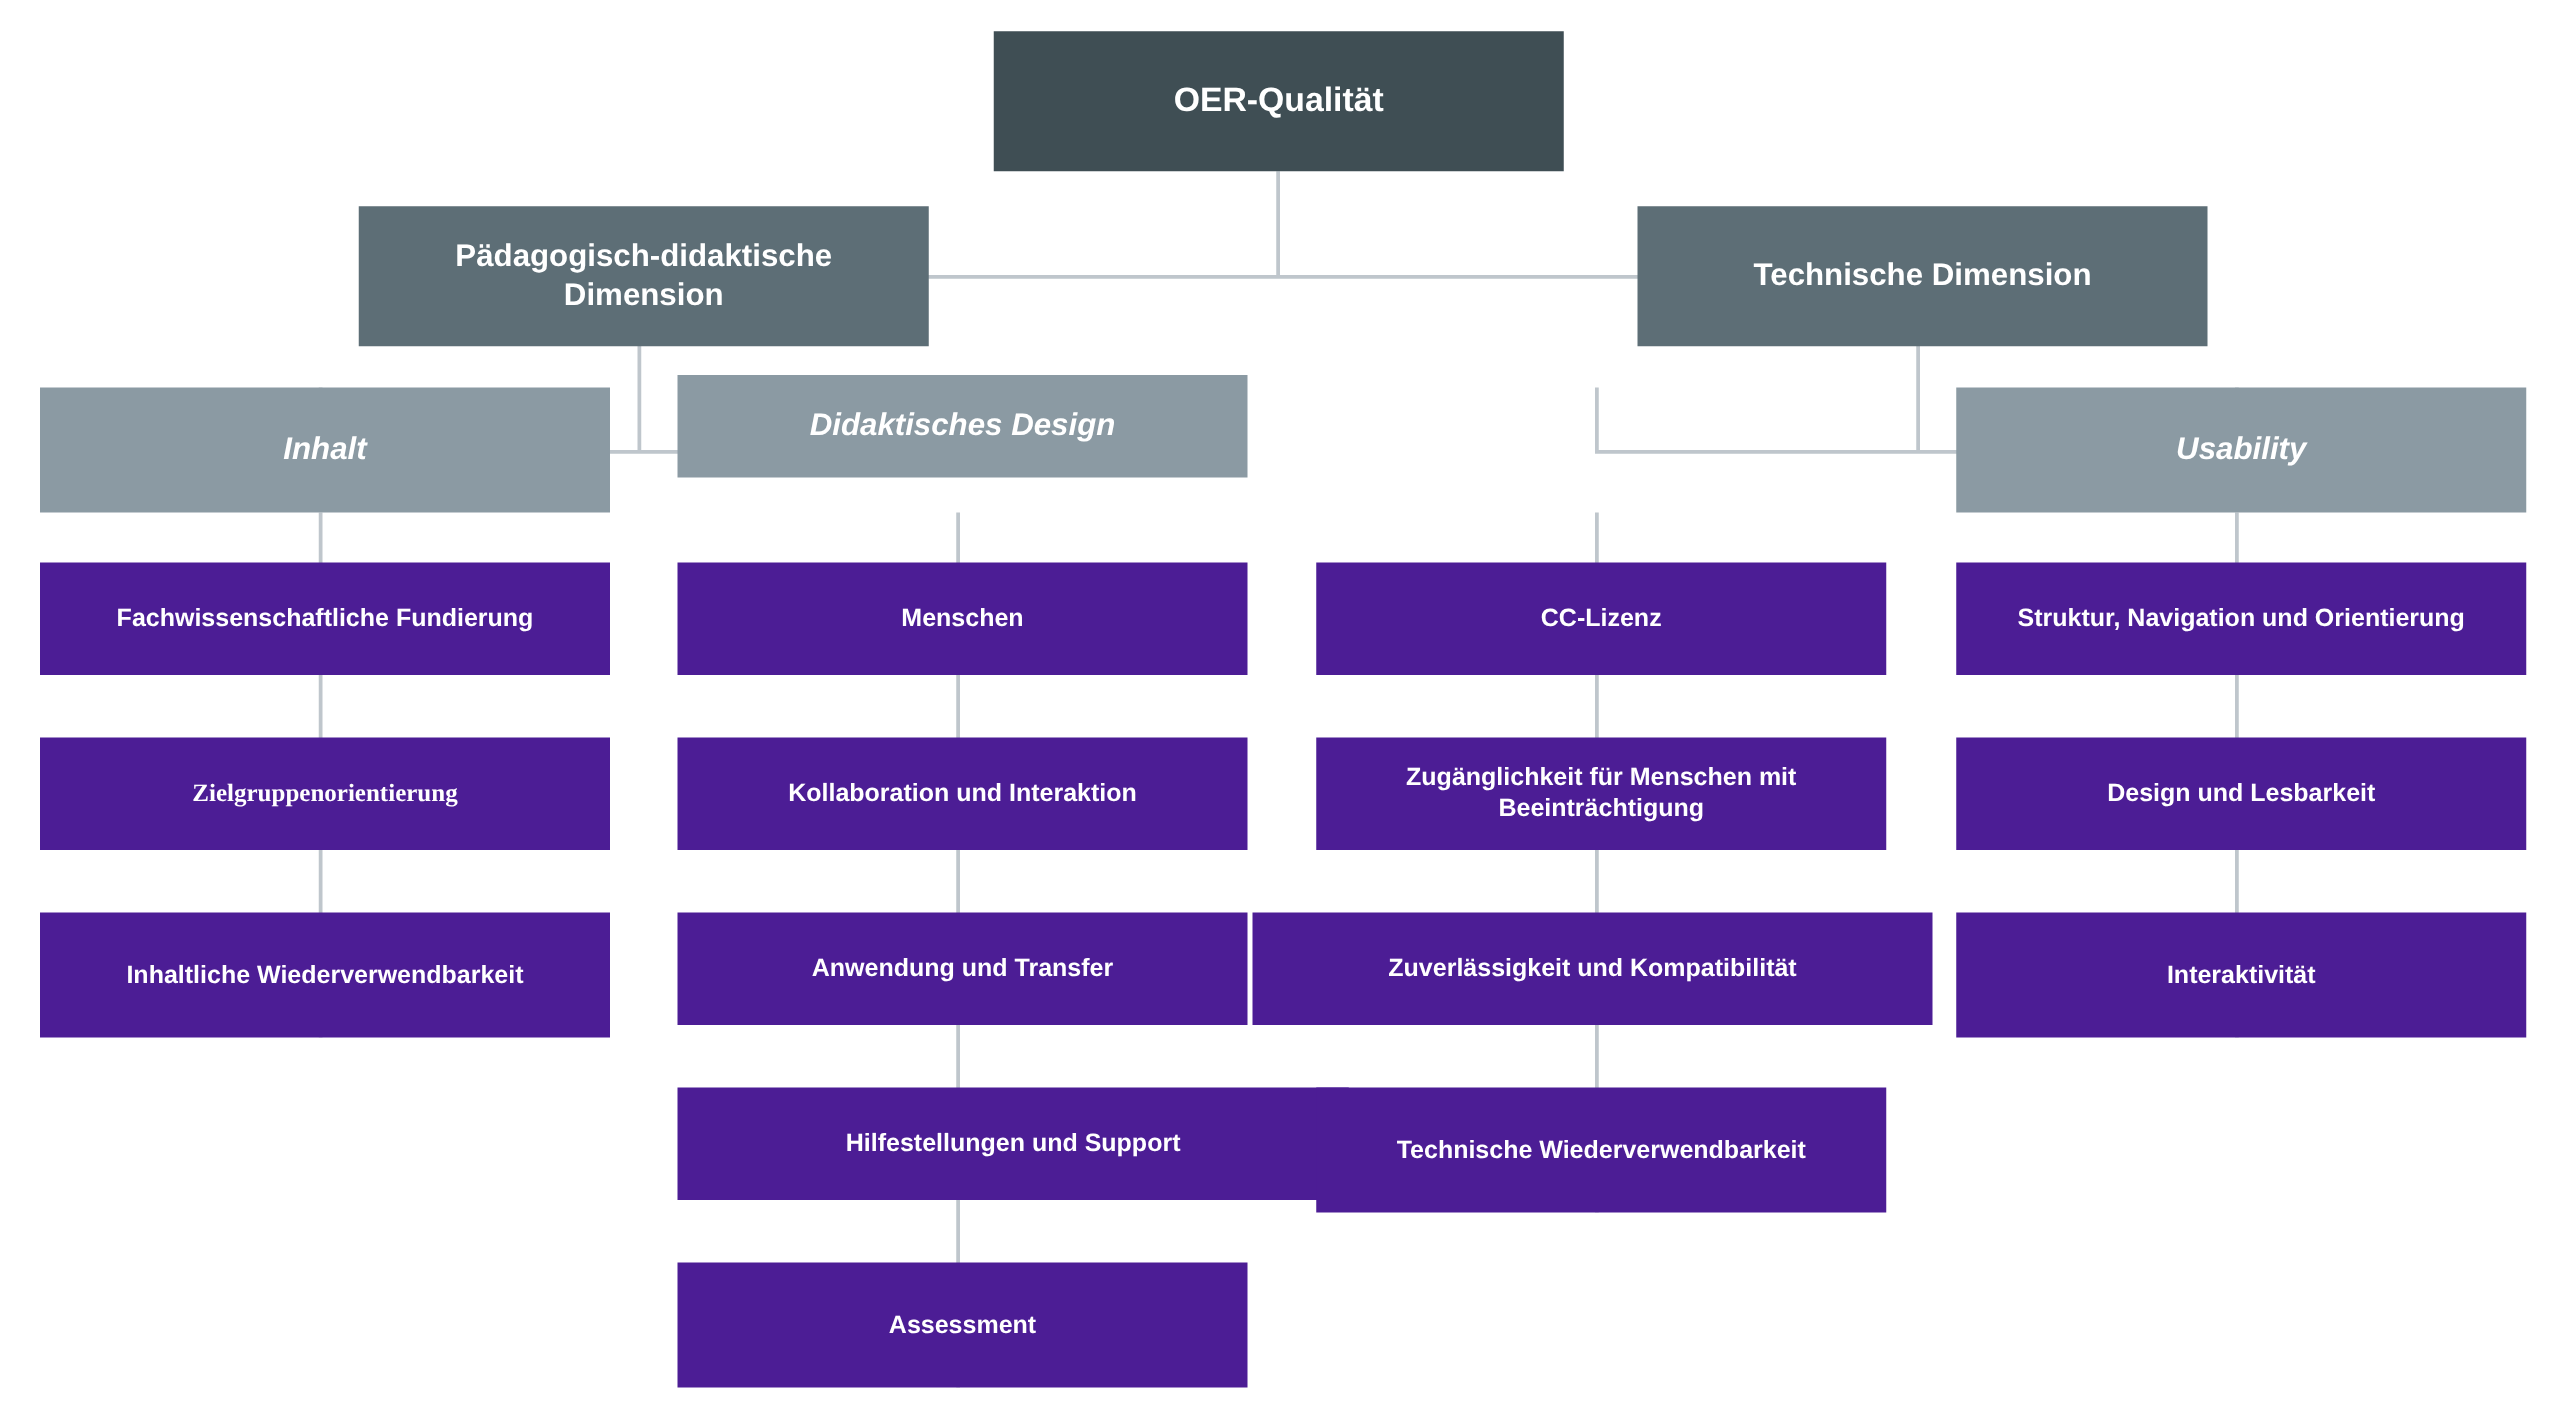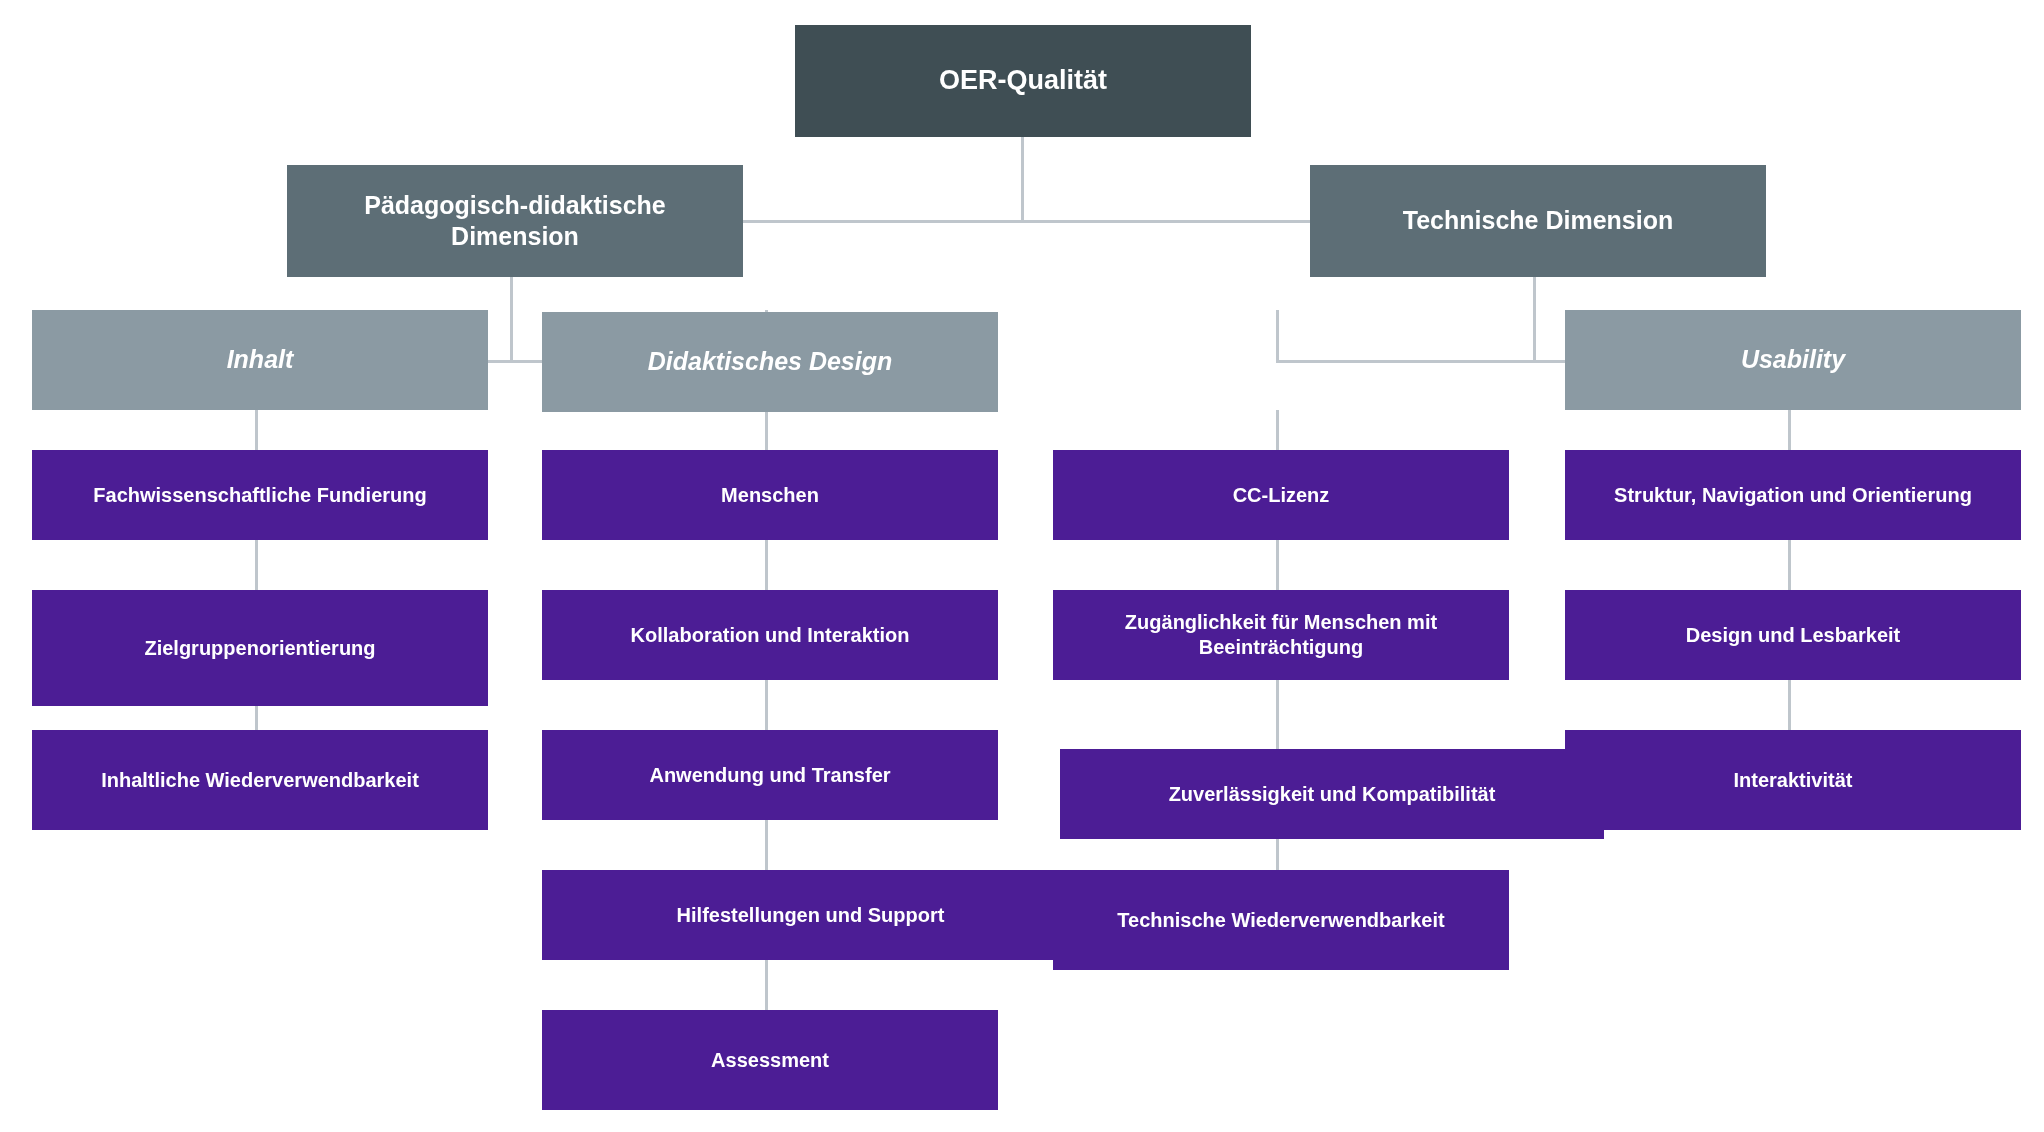--- a/index.html
+++ b/index.html
@@ -85,31 +85,31 @@
   <div class="node root" style="left:795px; top:25px; width:456px; height:112px;">
     <span>OER-Qualität</span>
   </div>
   <div class="node dim" style="left:1310px; top:165px; width:456px; height:112px;">
     <span>Technische Dimension</span>
   </div>
 
   <div class="node cat" style="left:32px; top:310px; width:456px; height:100px;">
     <span>Inhalt</span>
   </div>
-  <div class="node cat" style="left:542px; top:312px; width:456px; height:100px;align-items:center;">
+  <div class="node cat" style="left:542px; top:300px; width:456px; height:82px;align-items:center;">
     <span>Didaktisches Design</span>
   </div>
   <div class="node cat" style="left:1565px; top:310px; width:456px; height:100px;">
     <span>Usability</span>
   </div>
 
   <div class="node leaf" style="left:32px; top:450px; width:456px; height:90px;">
     <span>Fachwissenschaftliche Fundierung</span>
   </div>
-  <div class="node leaf" style="left:32px; top:590px; width:456px; height:116px;">
+  <div class="node leaf" style="left:32px; top:590px; width:456px; height:90px;font-family:Liberation Serif, serif;">
     <span>Zielgruppenorientierung</span>
   </div>
   <div class="node leaf" style="left:32px; top:730px; width:456px; height:100px;">
     <span>Inhaltliche Wiederverwendbarkeit</span>
   </div>
 
   <div class="node leaf" style="left:542px; top:450px; width:456px; height:90px;">
     <span>Menschen</span>
   </div>
   <div class="node leaf" style="left:542px; top:590px; width:456px; height:90px;">
@@ -124,21 +124,21 @@
   <div class="node leaf" style="left:542px; top:1010px; width:456px; height:100px;">
     <span>Assessment</span>
   </div>
 
   <div class="node leaf" style="left:1053px; top:450px; width:456px; height:90px;">
     <span>CC-Lizenz</span>
   </div>
   <div class="node leaf" style="left:1053px; top:590px; width:456px; height:90px;">
     <span>Zugänglichkeit für Menschen mit Beeinträchtigung</span>
   </div>
-  <div class="node leaf" style="left:1060px; top:730px; width:544px; height:90px;margin-top:19px;">
+  <div class="node leaf" style="left:1002px; top:730px; width:544px; height:90px;">
     <span>Zuverlässigkeit und Kompatibilität</span>
   </div>
   <div class="node leaf" style="left:1053px; top:870px; width:456px; height:100px;">
     <span>Technische Wiederverwendbarkeit</span>
   </div>
 
   <div class="node leaf" style="left:1565px; top:450px; width:456px; height:90px;text-align:center;">
     <span>Struktur, Navigation und Orientierung</span>
   </div>
   <div class="node leaf" style="left:1565px; top:590px; width:456px; height:90px;">

